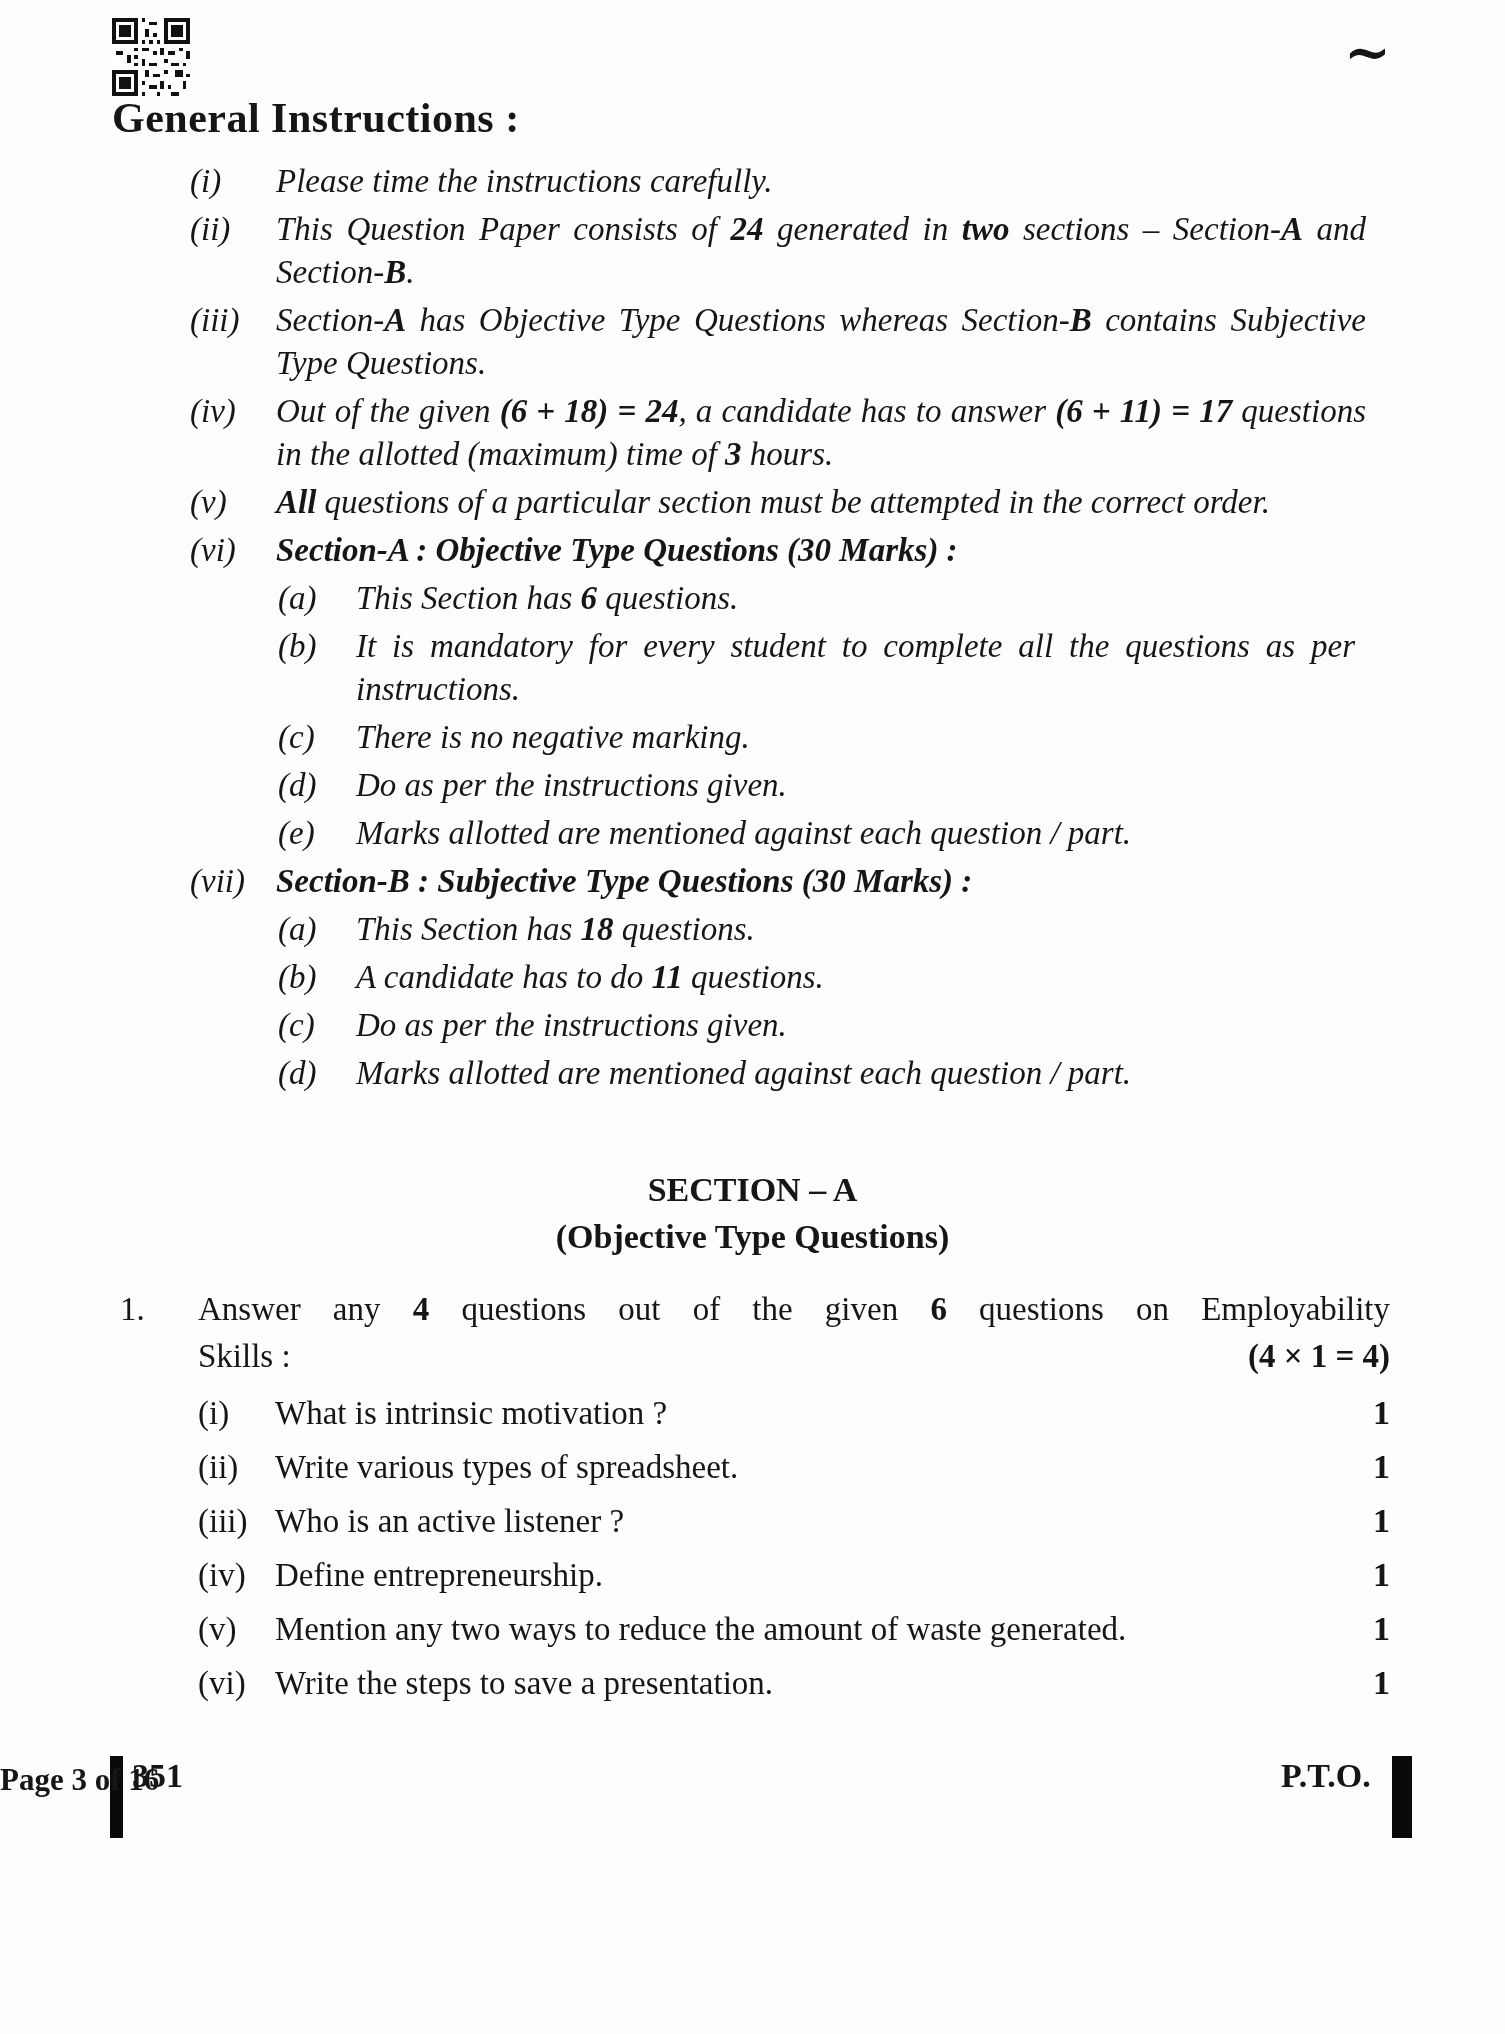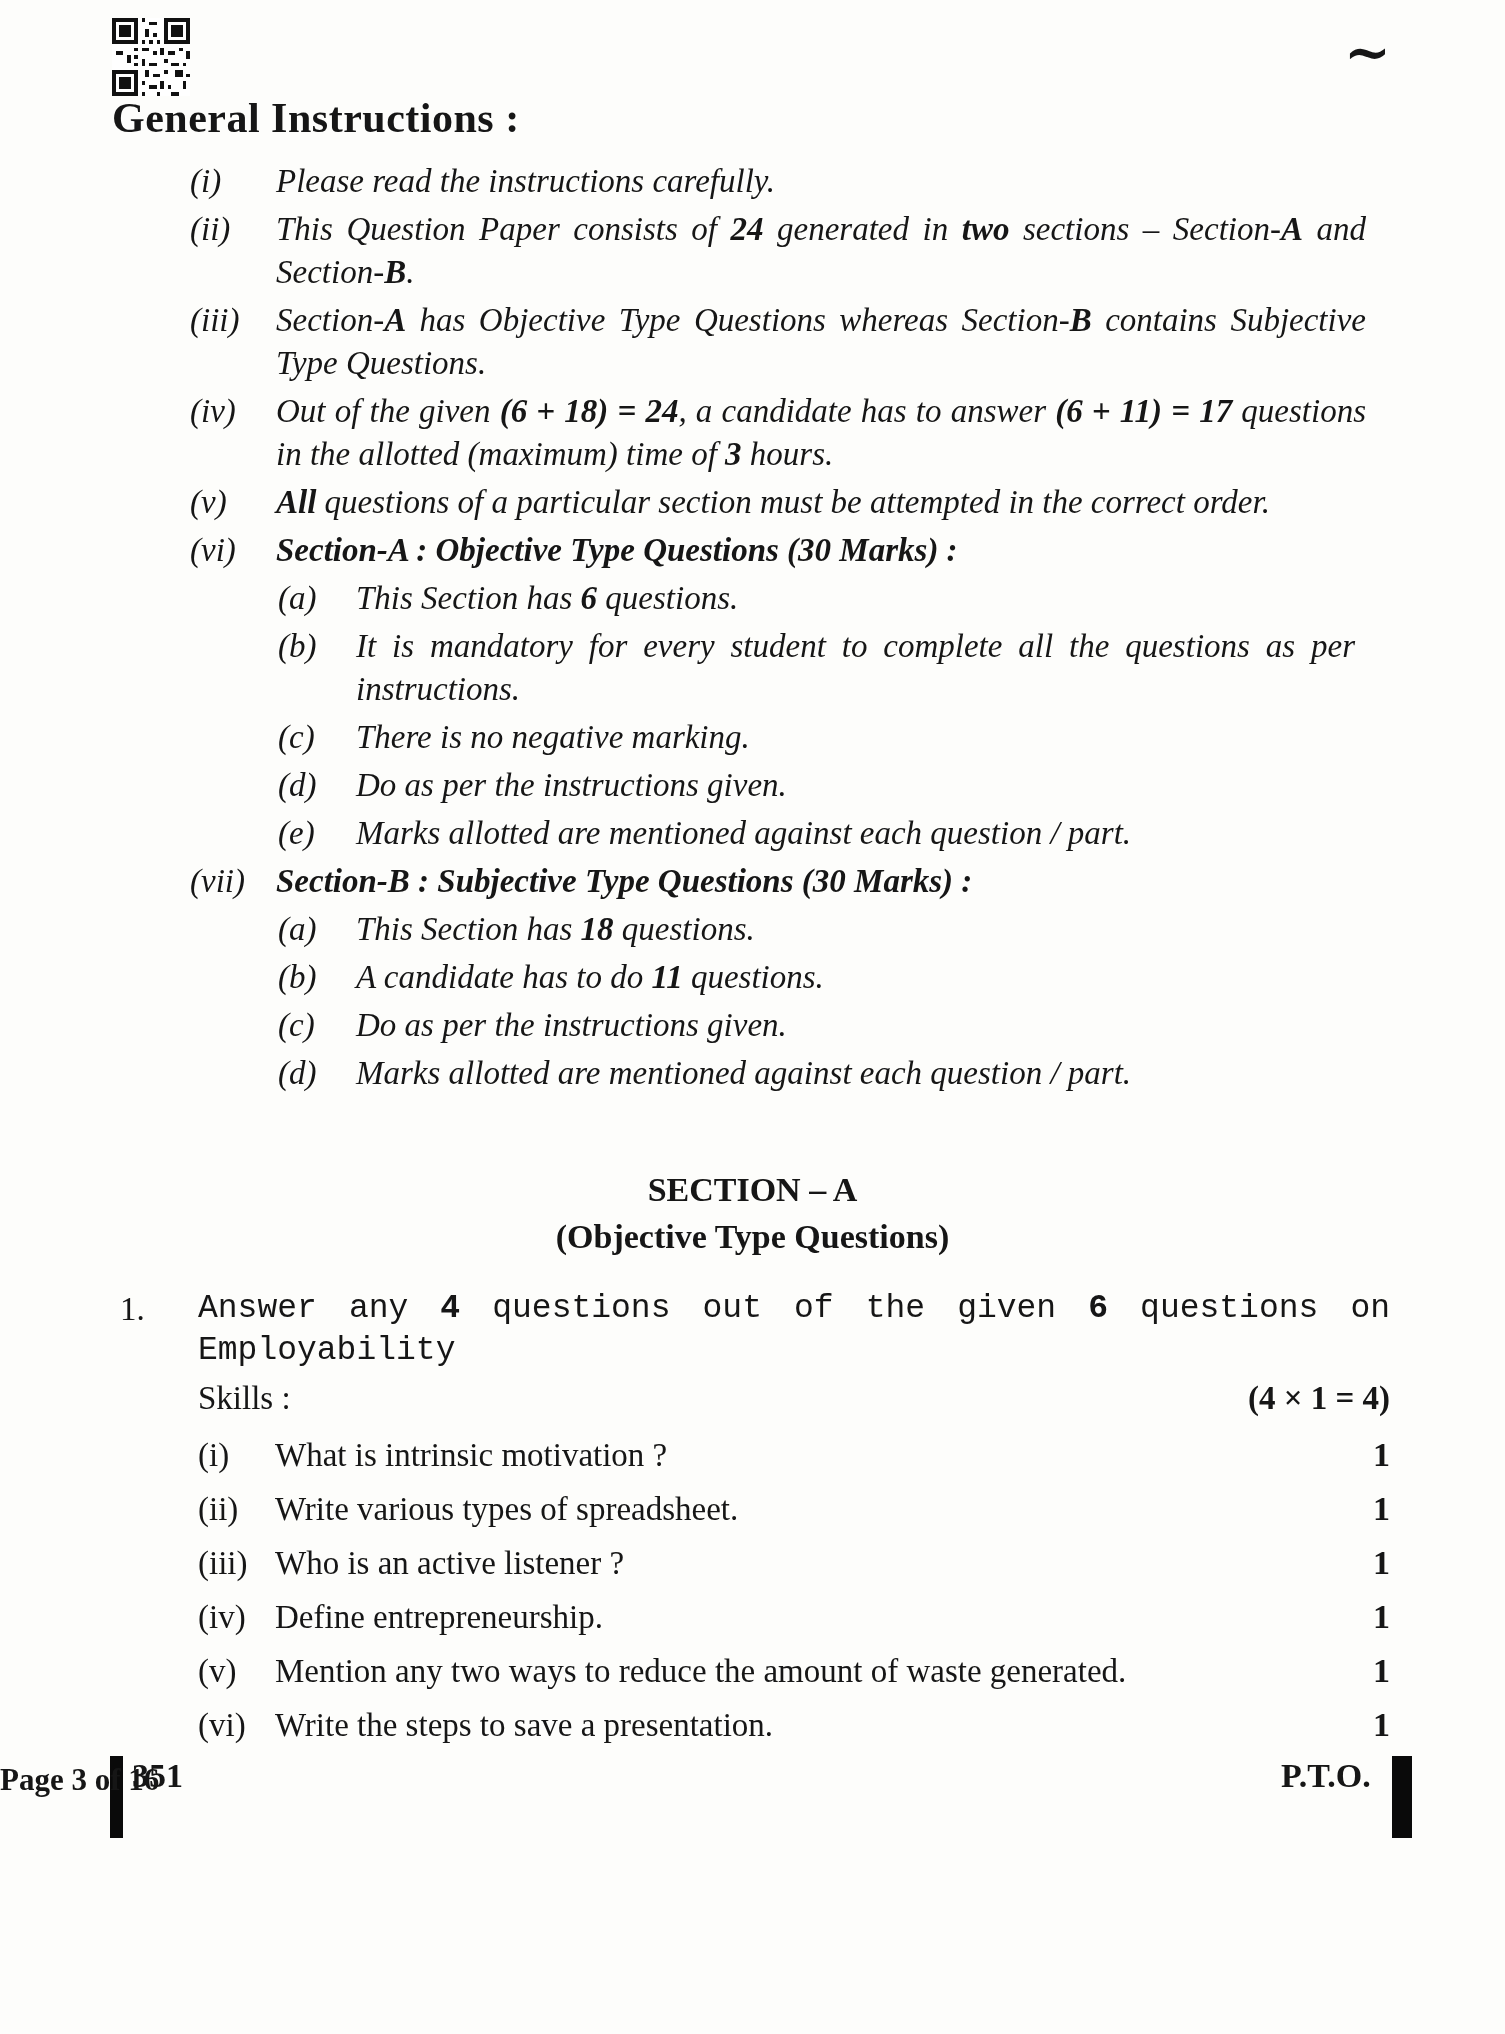--- a/index.html
+++ b/index.html
@@ -42,21 +42,21 @@
   
   .section-head {
     position:absolute; left:0; top:1166px; width:100%;
     text-align:center; font-weight:700; font-size:34px; line-height:47px;
   }
 
   
   .question { position:absolute; left:120px; top:1288px; width:1270px; font-size:33px; }
   .q-line1 { display:flex; line-height:42px; }
   .q-num   { width:78px; flex:none; }
-  .q-text  { flex:1; text-align:justify; text-align-last:justify;font-family:Liberation Mono, monospace; }
+  .q-text  { flex:1; text-align:justify; text-align-last:justify; }
   .q-line2 {
     display:flex; justify-content:space-between;
     margin-left:78px; margin-top:5px; line-height:42px;
   }
   .q-note  { font-weight:700; }
   .q-items { margin-top:16px; }
   .q-item  { display:flex; margin-left:78px; line-height:40px; margin-bottom:14px; }
   .q-marker{ width:77px; flex:none; }
   .q-itext { flex:1; }
   .q-marks { flex:none; width:46px; text-align:right; font-weight:700; font-size:34px; }
@@ -141,21 +141,21 @@
   </div>
 
   <div class="tilde">~</div>
 
   <h1 class="gi-title">General Instructions :</h1>
 
   <div class="gi-list">
 
     <div class="gi-row">
       <span class="gi-marker">(i)</span>
-      <div class="gi-text"><span>Please read the instructions carefully.</span></div>
+      <div class="gi-text"><span>Please time the instructions carefully.</span></div>
     </div>
 
     <div class="gi-row">
       <span class="gi-marker">(ii)</span>
       <div class="gi-text"><span>This Question Paper consists of </span><span class="b">24</span><span> generated in </span><span class="b">two</span><span> sections – Section-</span><span class="b">A</span><span> and Section-</span><span class="b">B</span><span>.</span></div>
     </div>
 
     <div class="gi-row">
       <span class="gi-marker">(iii)</span>
       <div class="gi-text"><span>Section-</span><span class="b">A</span><span> has Objective Type Questions whereas Section-</span><span class="b">B</span><span> contains Subjective Type Questions.</span></div>

